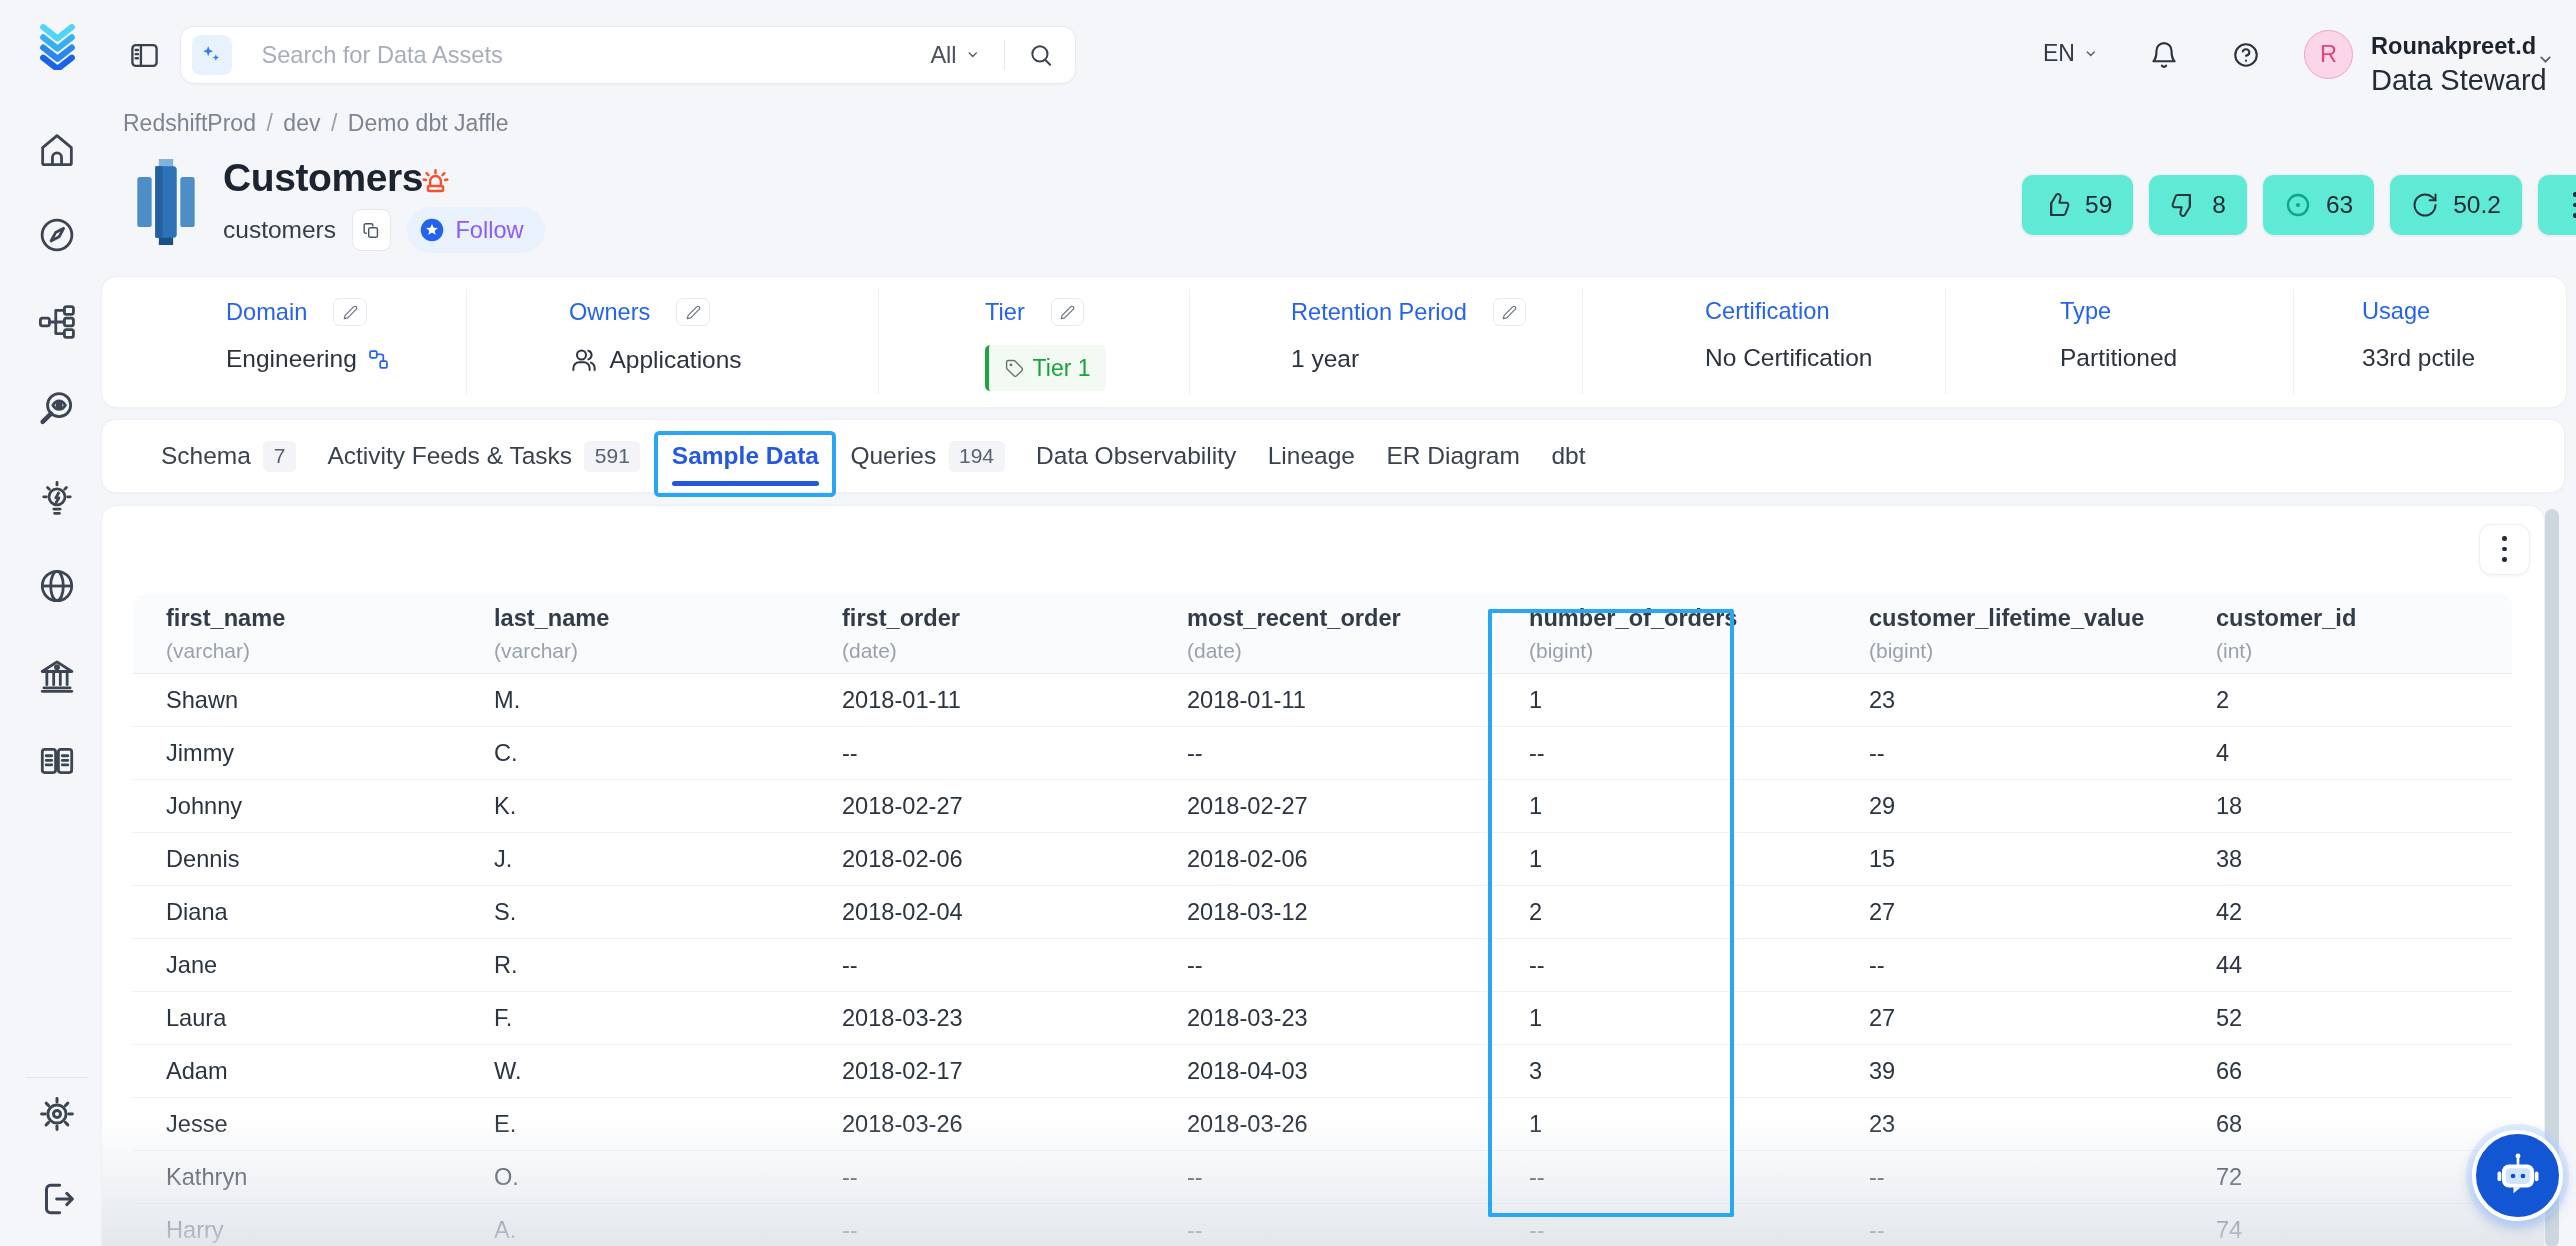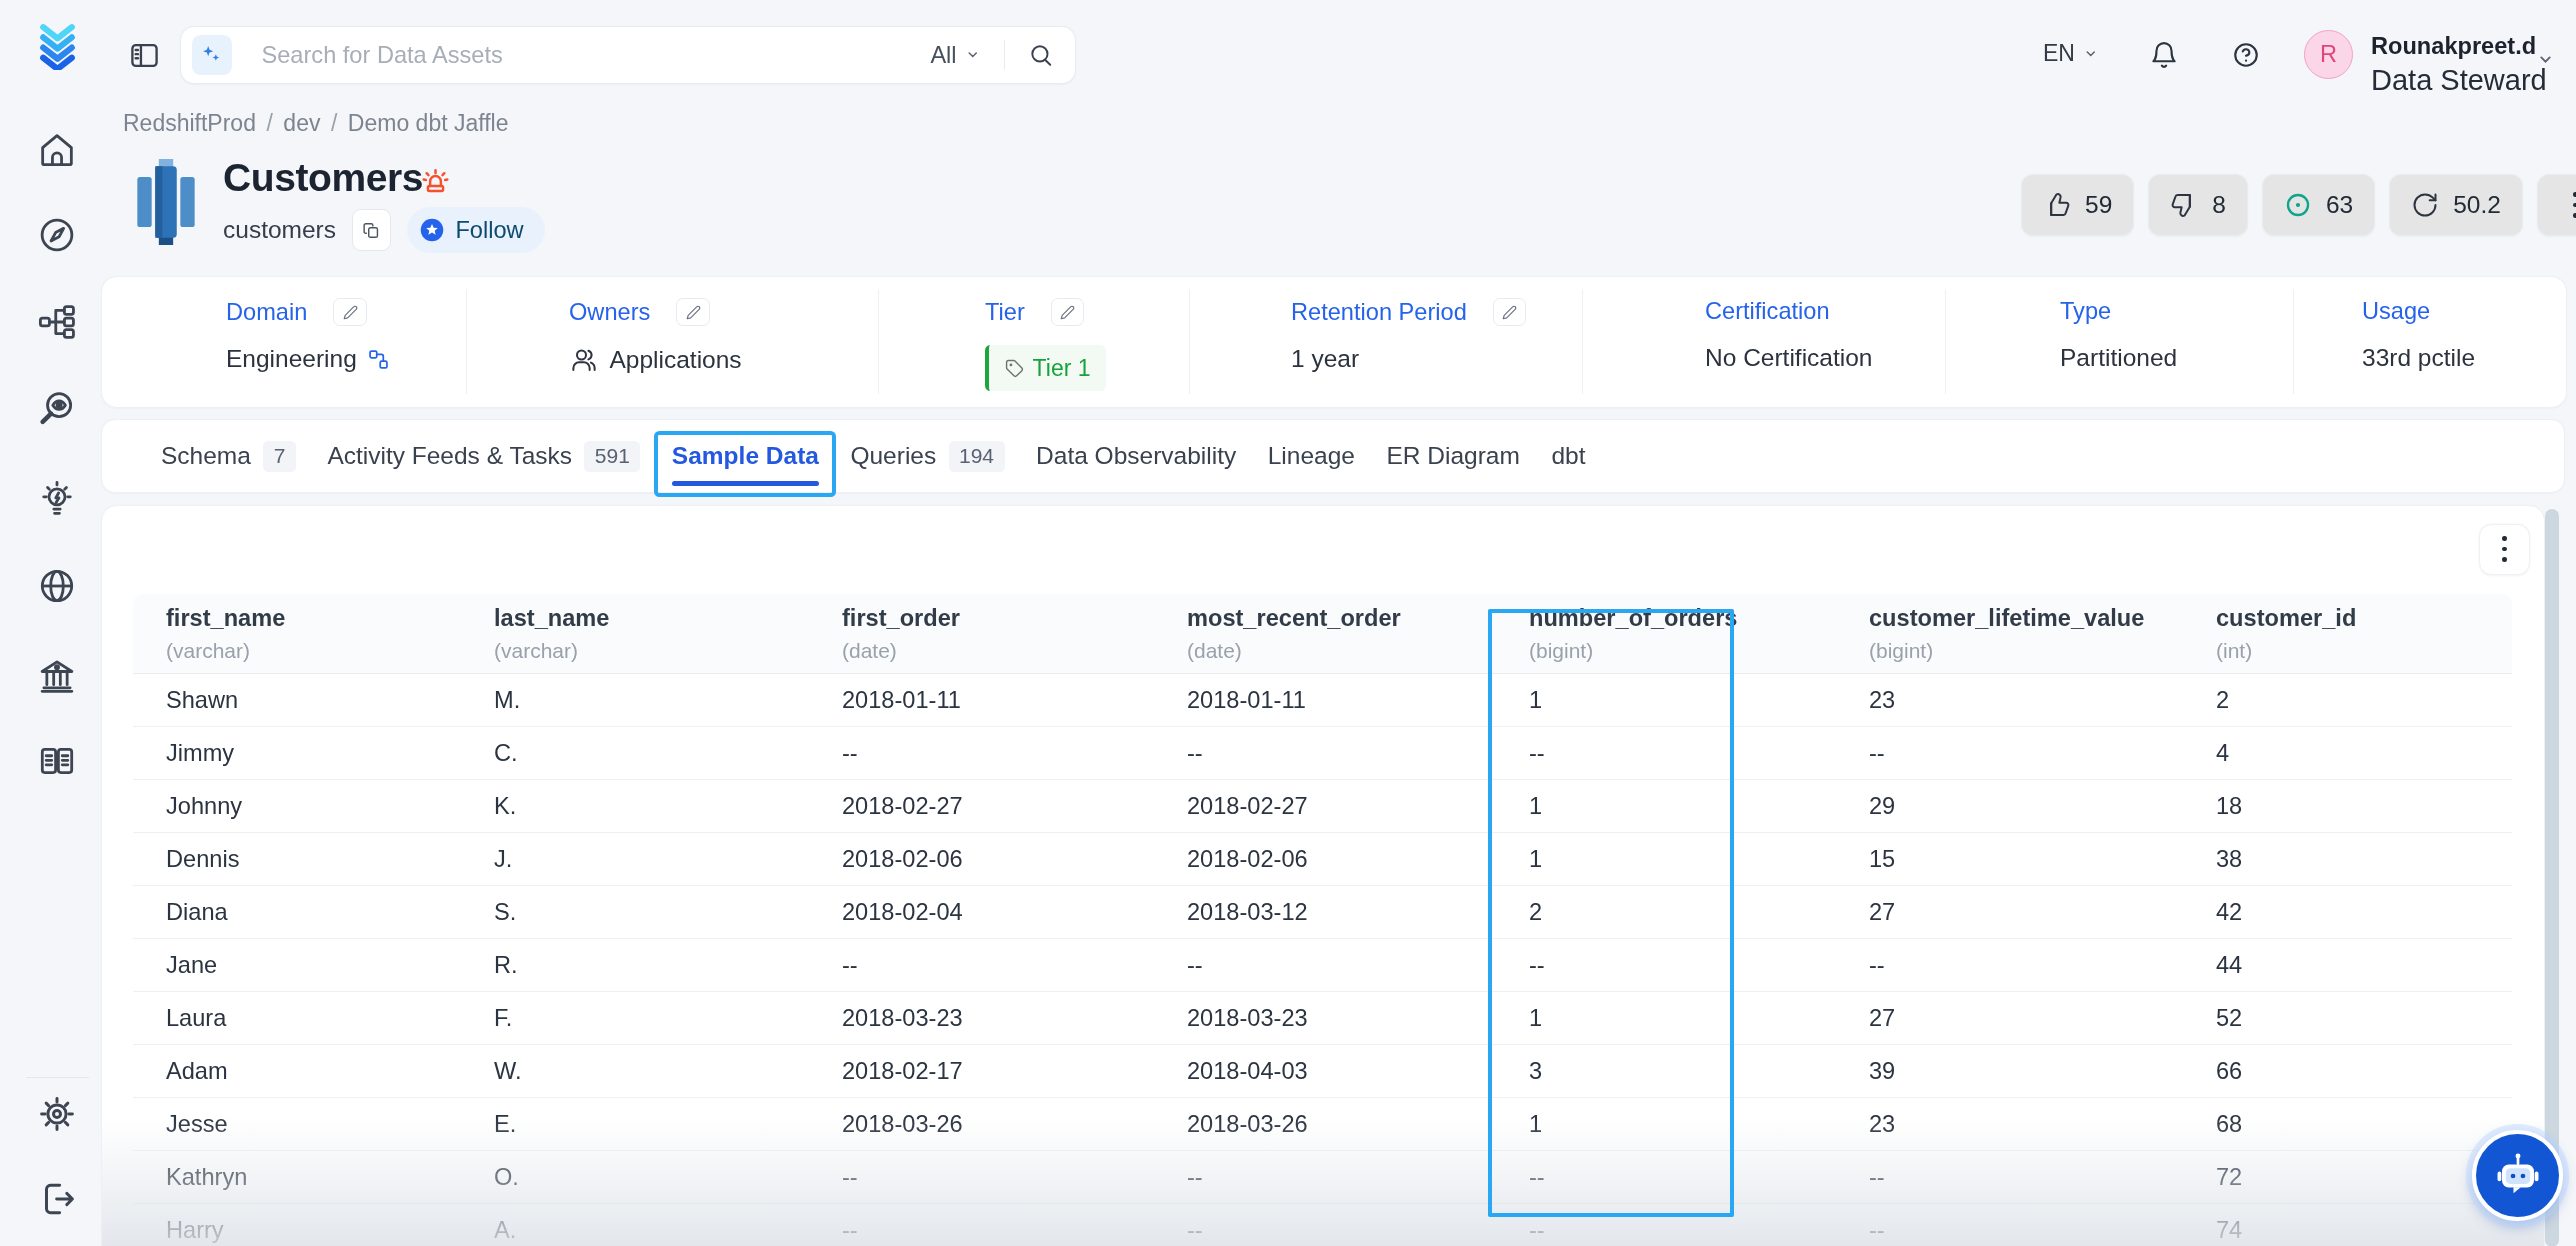--- a/index.html
+++ b/index.html
@@ -35,24 +35,24 @@
   .crumb{cursor:pointer;}
   .crumb-sep{color:#9aa1ac;}
   .asset-icon{left:123px;top:151px;}
   .page-title{left:223px;top:156px;font-size:39px;font-weight:700;color:#1b2430;letter-spacing:-0.4px;}
   .alert-ic{left:418px;top:163px;}
   .subrow{left:223px;top:207px;display:flex;align-items:center;gap:15.8px;}
   .subname{font-size:24.5px;color:#343d49;}
   .copy-btn{width:37px;height:40px;border:0.9px solid #e3e7ee;border-radius:8.8px;background:#fff;
             display:flex;align-items:center;justify-content:center;cursor:pointer;}
   .follow-btn{height:46px;border-radius:23px;background:#e9f1fd;display:flex;align-items:center;gap:10.5px;
-              padding:0 21px 0 12.3px;font-size:23.6px;color:#0c4a6e;font-weight:500;cursor:pointer;}
+              padding:0 21px 0 12.3px;font-size:23.6px;color:#8b5cf6;font-weight:500;cursor:pointer;}
   
   .statbar{top:174px;display:flex;gap:14px;left:2021px;}
-  .stat-btn{height:60px;background:#e5e5e5;border:0.9px solid #e9ecf1;border-radius:12.3px;display:flex;align-items:center;
+  .stat-btn{height:60px;background:#5eead4;border:0.9px solid #e9ecf1;border-radius:12.3px;display:flex;align-items:center;
             justify-content:center;gap:14px;font-size:24.5px;color:#222a36;box-shadow:0 0.9px 1.8px rgba(16,24,40,.04);
             padding:0 21px;cursor:pointer;}
   .kebab{display:flex;flex-direction:column;gap:6.1px;align-items:center;}
   .kebab i{width:4.4px;height:4.4px;border-radius:50%;background:#222b38;}
   
   .card{background:#fff;border:0.9px solid #edf0f5;box-shadow:0 0.9px 1.8px rgba(16,24,40,.03);}
   .meta-card{left:101px;top:276px;width:2464px;height:130px;border-radius:15.8px;}
   .meta-col{position:absolute;top:21px;}
   .meta-label{display:flex;align-items:center;gap:26px;font-size:23.6px;color:#2563eb;font-weight:500;cursor:pointer;}
   .edit-btn{width:31.5px;height:26px;border:0.9px solid #e7eaf0;border-radius:7px;background:#fff;

